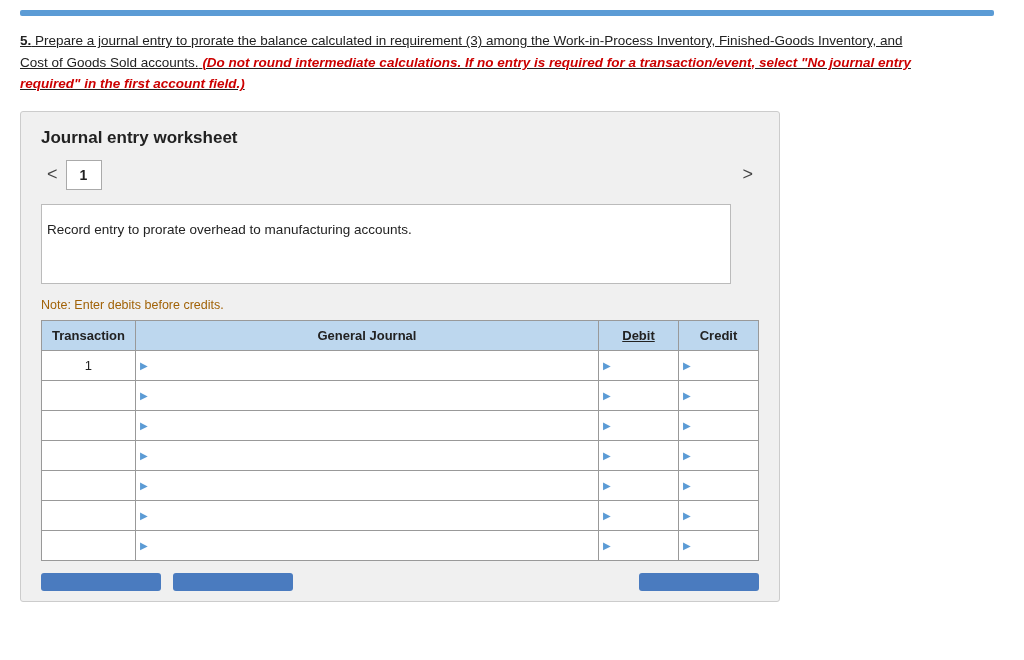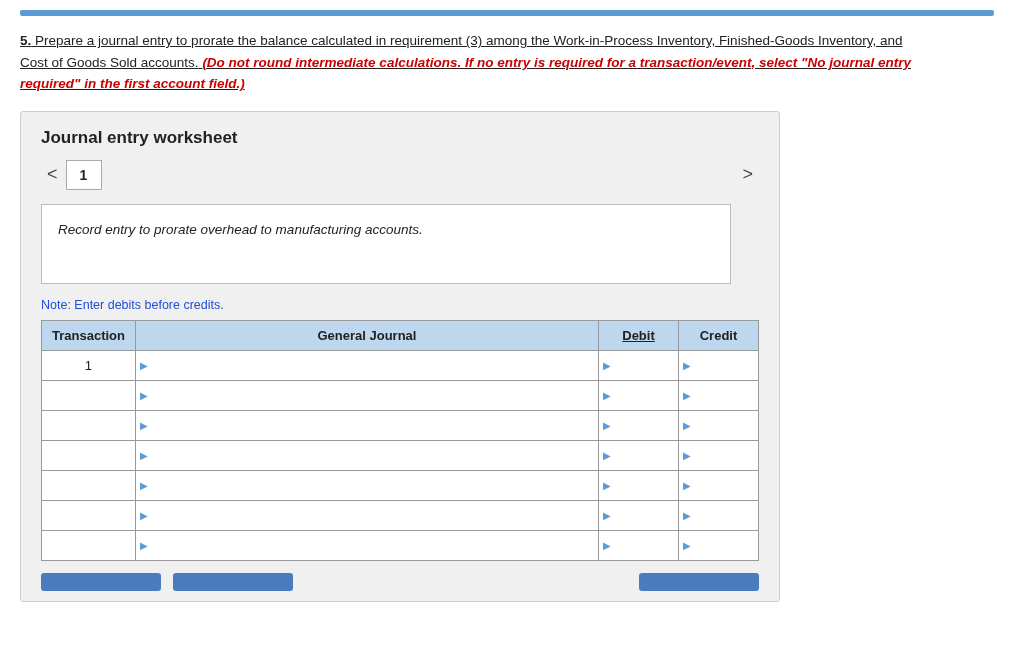--- a/index.html
+++ b/index.html
@@ -86,30 +86,29 @@
       font-size: 14px;
       font-weight: bold;
       margin: 0 2px;
     }
     .nav-right-arrow {
       margin-left: auto;
     }
     .entry-description-box {
       background: #fff;
       border: 1px solid #bbb;
-      padding: 14px 16px;
+      padding: 14px 5px;
       font-size: 13.5px;
       min-height: 80px;
       margin-bottom: 14px;
       max-width: 690px;
       line-height: 1.6;
-      font-style: italic;
     }
     .note-text {
-      color: #1d4ed8;
+      color: #a16207;
       font-size: 12.5px;
       margin-bottom: 8px;
     }
     .journal-table {
       width: 100%;
       border-collapse: collapse;
       font-size: 13px;
       margin-bottom: 0;
     }
     .journal-table th {

